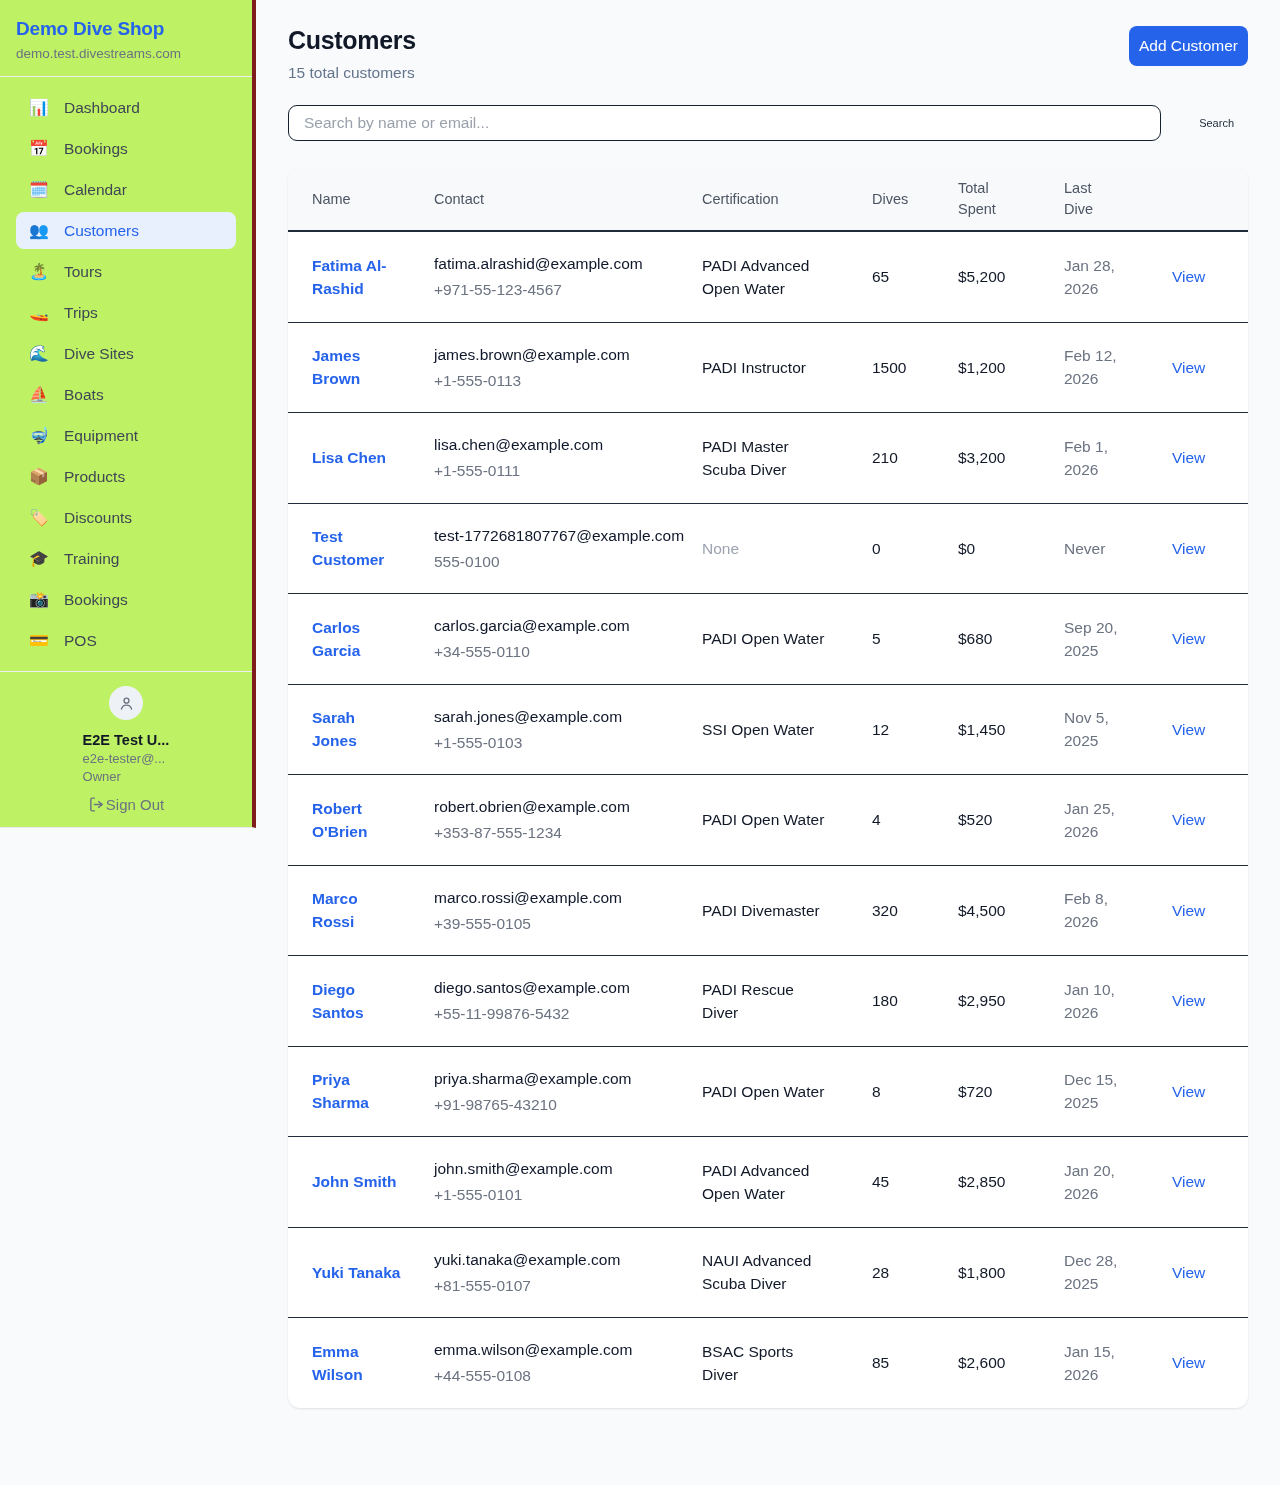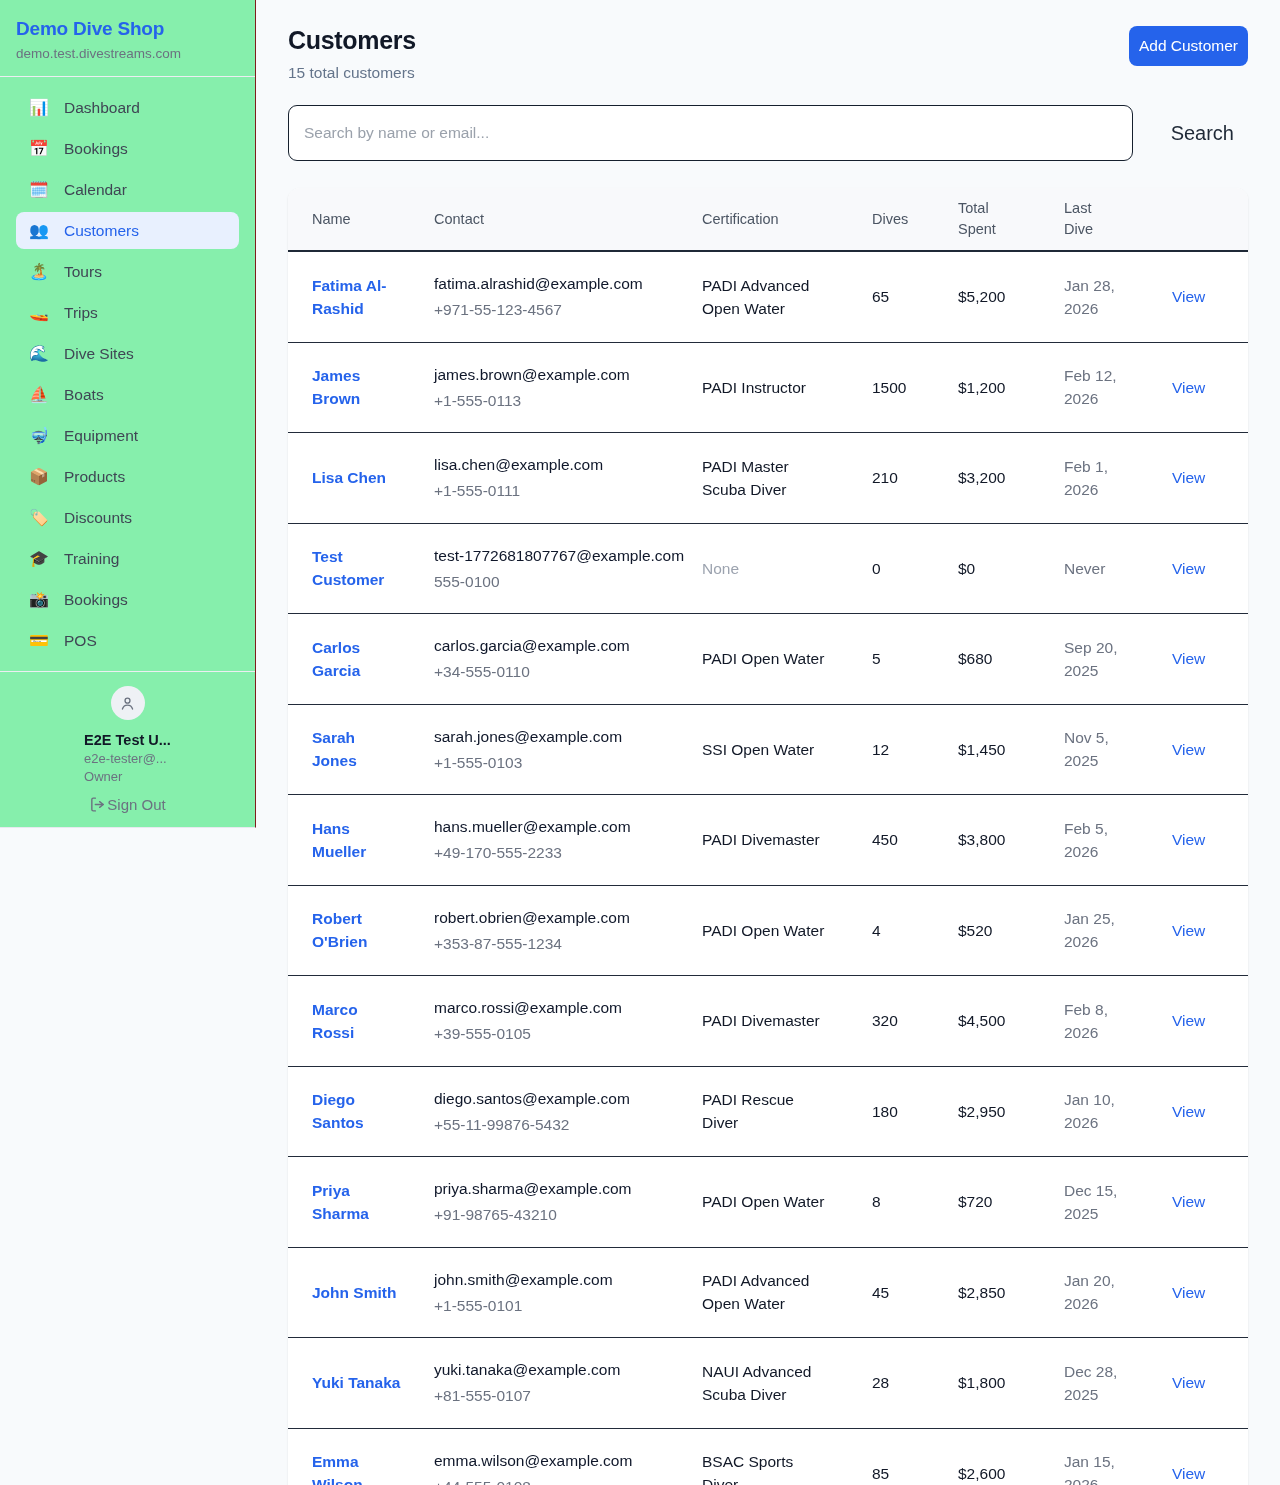--- a/index.html
+++ b/index.html
@@ -7,22 +7,22 @@
   body {
     font-family: "Liberation Sans", "DejaVu Sans", sans-serif;
     background:#f8fafc;
     color:#111827;
     display:flex;
     align-items:flex-start;
   }
   
   .sidebar {
     width:256px; flex:0 0 256px;
-    background:#86efac;
-    border-right:1px solid #7f1d1d;
+    background:#bef264;
+    border-right:4px solid #7f1d1d;
     border-bottom:1px solid #e7e9ee;
   }
   .side-head { padding:18px 16px 15px; border-bottom:1px solid #eceef2; }
   .shop-name { color:#2563eb; font-size:19px; font-weight:700; letter-spacing:-0.2px; }
   .shop-domain { color:#6b7280; font-size:13.5px; margin-top:6px; }
   .nav { padding:12px 16px; display:flex; flex-direction:column; gap:4px; }
   .nav-item {
     display:flex; align-items:center; gap:15px;
     padding:9px 13px; border-radius:8px;
     font-size:15.5px; color:#3f4654; cursor:pointer;
@@ -51,27 +51,27 @@
   .page-head { display:flex; justify-content:space-between; align-items:flex-start; }
   .page-title { font-size:25px; font-weight:700; color:#111827; letter-spacing:-0.3px; }
   .page-subtitle { margin-top:9px; color:#64748b; font-size:15.5px; }
   .add-btn {
     background:#2563eb; color:#fff; border:none; border-radius:8px;
     padding:11px 10px; font-size:15.5px; font-weight:500; cursor:pointer;
     font-family:inherit;
   }
   .search-row { display:flex; align-items:center; margin-top:23px; }
   .search-input {
-    flex:1; height:56px; border:1px solid #16202e; border-radius:9px;
+    flex:1; height:36px; border:1px solid #16202e; border-radius:9px;
     padding:0 15px; font-size:15.5px; color:#737373; background:#fff;
     font-family:inherit; outline:none;
   }
   .search-input::placeholder { color:#9aa1ab; }
   .search-btn {
-    background:none; border:none; color:#1f2937; font-size:20px;
+    background:none; border:none; color:#1f2937; font-size:11px;
     margin-left:24px; padding:0 14px; cursor:pointer; font-family:inherit;text-align:center;
   }
   
   .card {
     margin-top:27px; background:#fff; border-radius:12px; overflow:hidden;
     box-shadow:0 1px 2px rgba(16,24,40,.06), 0 1px 3px rgba(16,24,40,.05);
   }
   table { width:100%; border-collapse:collapse; table-layout:fixed; }
   thead th {
     background:#f8f9fb; text-align:left; font-weight:400;
@@ -290,32 +290,20 @@
               <div class="email">sarah.jones@example.com</div>
               <div class="phone">+1-555-0103</div>
             </td>
             <td class="td-cert">SSI Open Water</td>
             <td class="td-dives">12</td>
             <td class="td-spent">$1,450</td>
             <td class="td-last">Nov 5, 2025</td>
             <td class="td-action"><a class="view-link">View</a></td>
           </tr>
           <tr>
-            <td class="td-name"><a class="name-link">Hans Mueller</a></td>
-            <td class="td-contact">
-              <div class="email">hans.mueller@example.com</div>
-              <div class="phone">+49-170-555-2233</div>
-            </td>
-            <td class="td-cert">PADI Divemaster</td>
-            <td class="td-dives">450</td>
-            <td class="td-spent">$3,800</td>
-            <td class="td-last">Feb 5, 2026</td>
-            <td class="td-action"><a class="view-link">View</a></td>
-          </tr>
-          <tr>
             <td class="td-name"><a class="name-link">Robert O'Brien</a></td>
             <td class="td-contact">
               <div class="email">robert.obrien@example.com</div>
               <div class="phone">+353-87-555-1234</div>
             </td>
             <td class="td-cert">PADI Open Water</td>
             <td class="td-dives">4</td>
             <td class="td-spent">$520</td>
             <td class="td-last">Jan 25, 2026</td>
             <td class="td-action"><a class="view-link">View</a></td>

